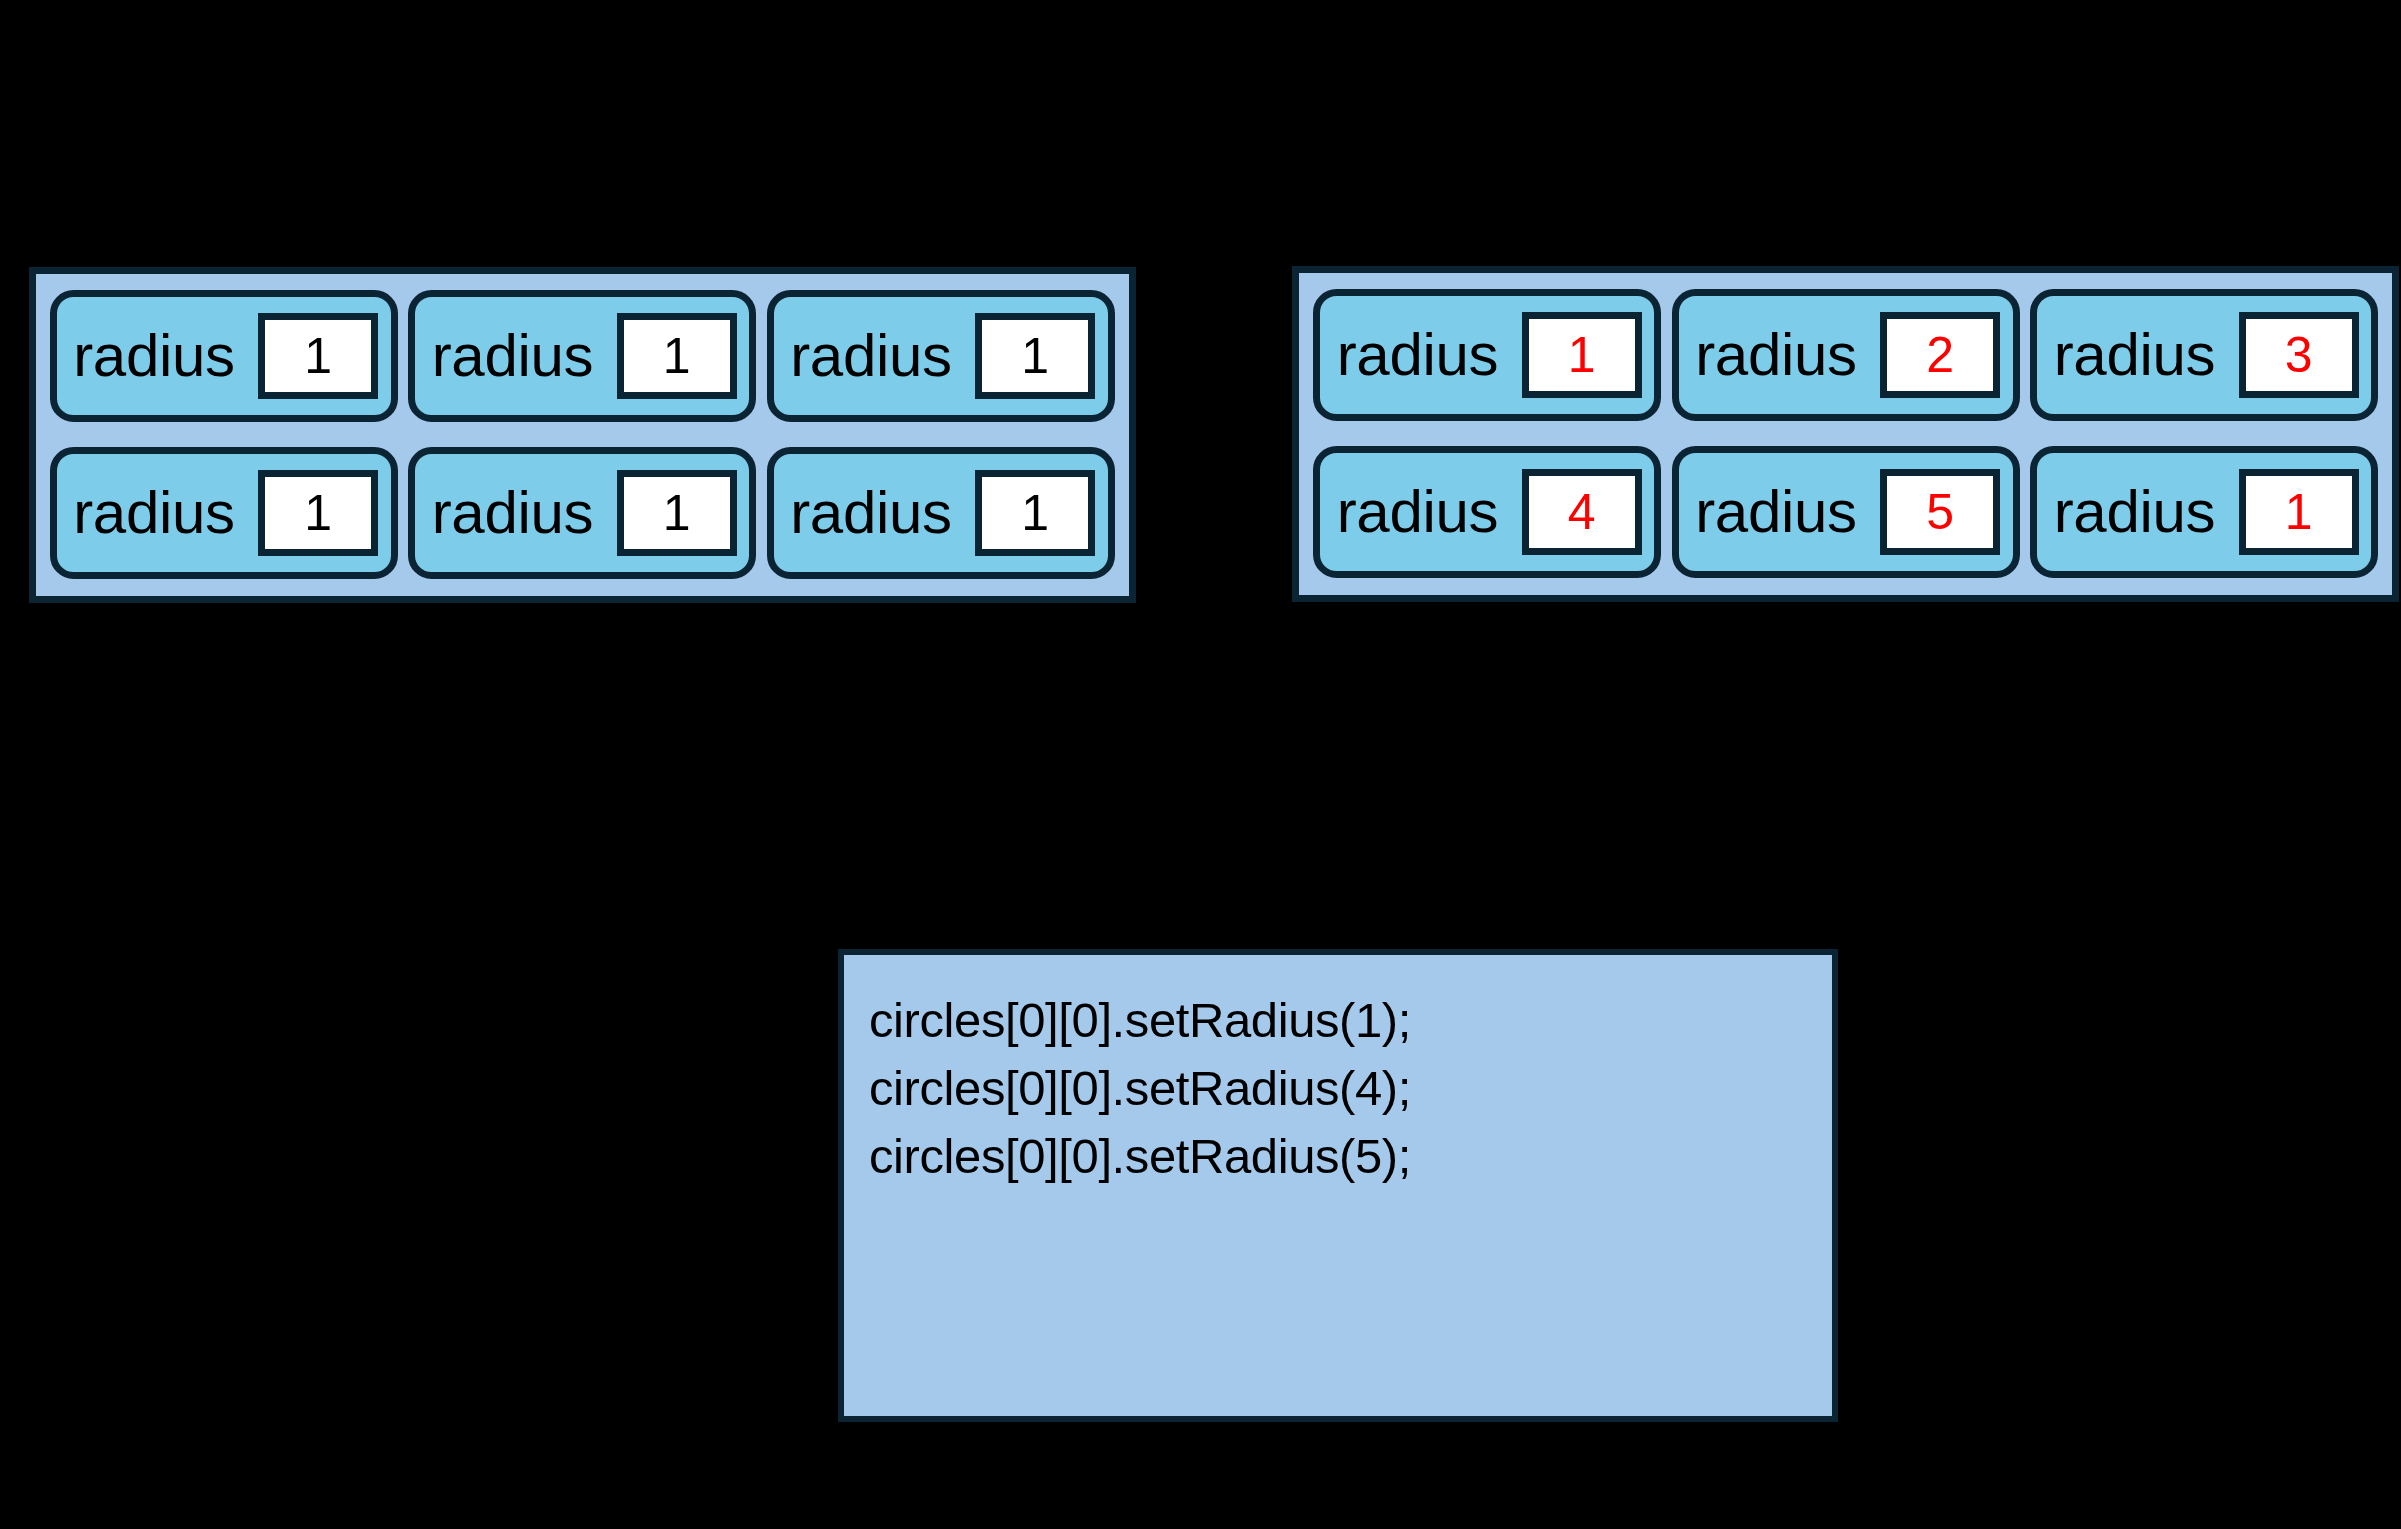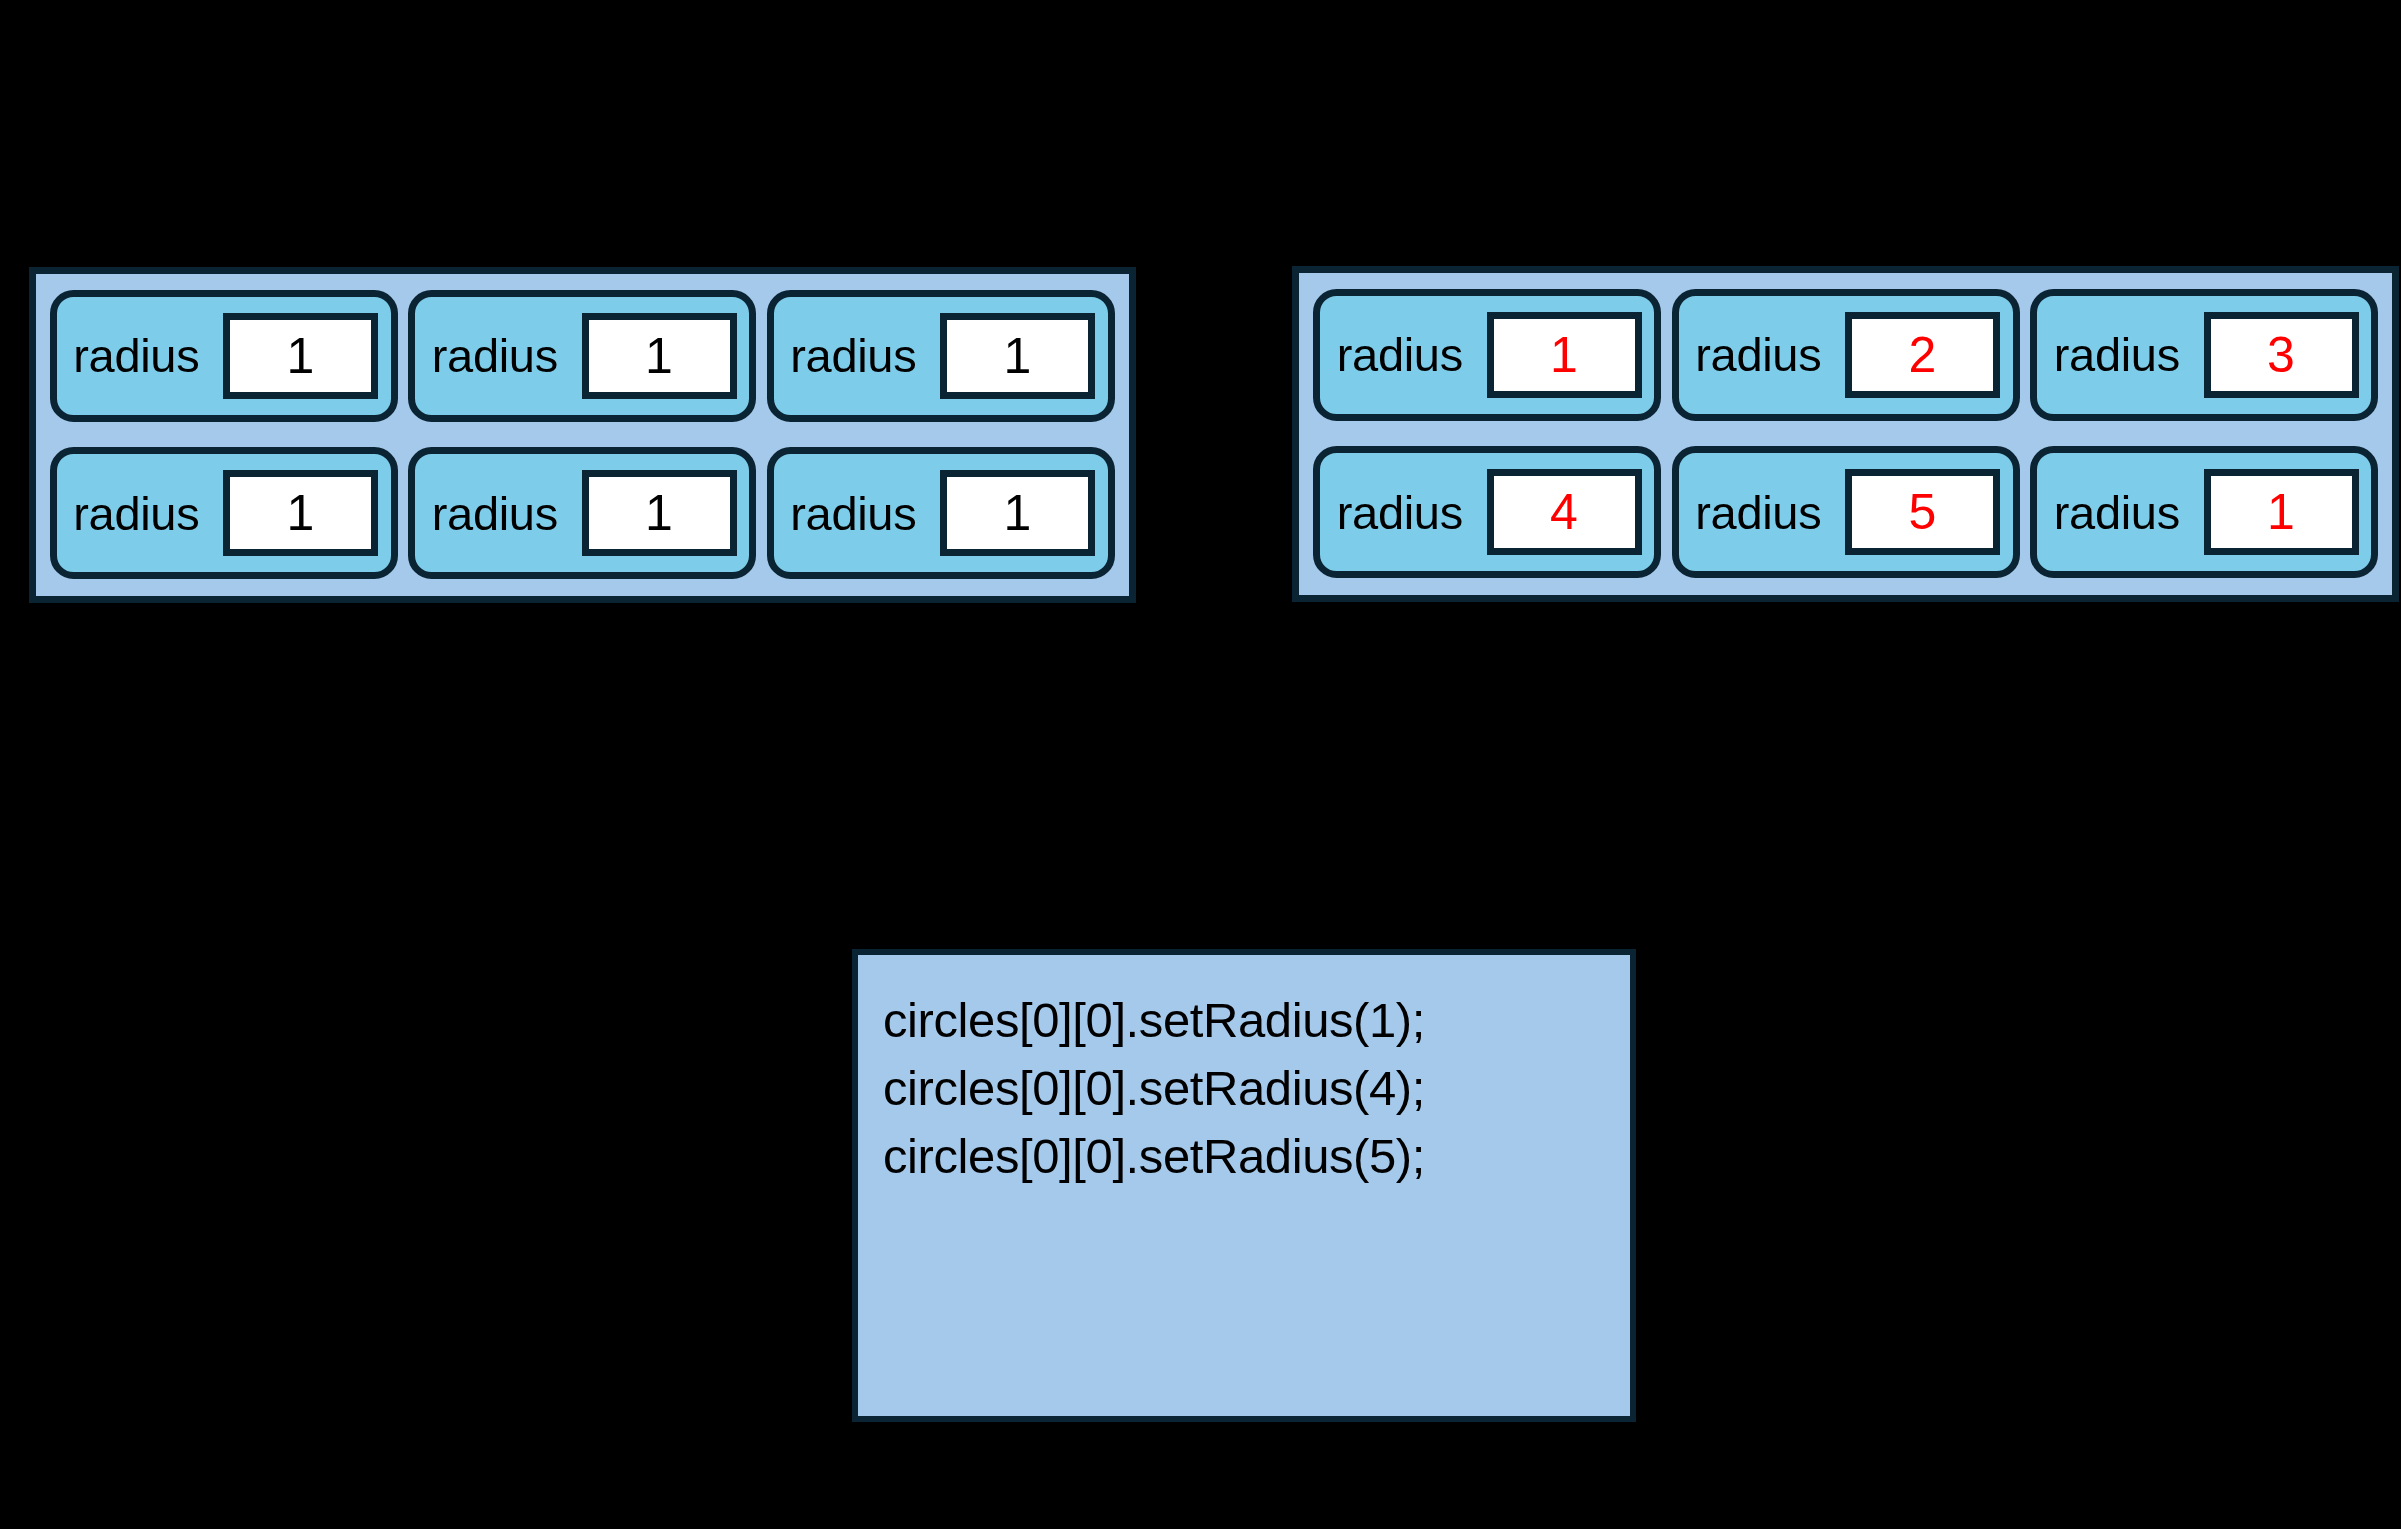--- a/index.html
+++ b/index.html
@@ -67,21 +67,21 @@
     border-radius: 23.6px;
     display: flex;
     flex-direction: row;
     align-items: center;
     justify-content: flex-start;
     padding: 0 12.5px 0 16.7px;
     position: relative;
   }
 
   .field-label {
-    font-size: 47px;
+    font-size: 60px;
     line-height: 1;
     color: #000000;
     font-family: "Liberation Sans", sans-serif;
     white-space: nowrap;
     letter-spacing: -0.3px;
   }
 
   .value-box {
     box-sizing: border-box;
     width: 156px;
@@ -101,27 +101,26 @@
   }
   .value-text.changed {
     color: #FF0000;
   }
 
   
   .code-box {
     position: absolute;
     left: 838px;
     top: 949px;
-    width: 784px;
+    width: 1000px;
     height: 473px;
     box-sizing: border-box;
     background: #A5C9EB;
     border: 6.3px solid #0B2434;
     padding: 31px 0 0 25px;
-    margin-left: 14px;
   }
   .code-line {
     font-size: 49px;
     line-height: 68px;
     color: #000000;
     font-family: "Liberation Sans", sans-serif;
     white-space: pre;
     letter-spacing: -0.4px;
   }
 </style>

